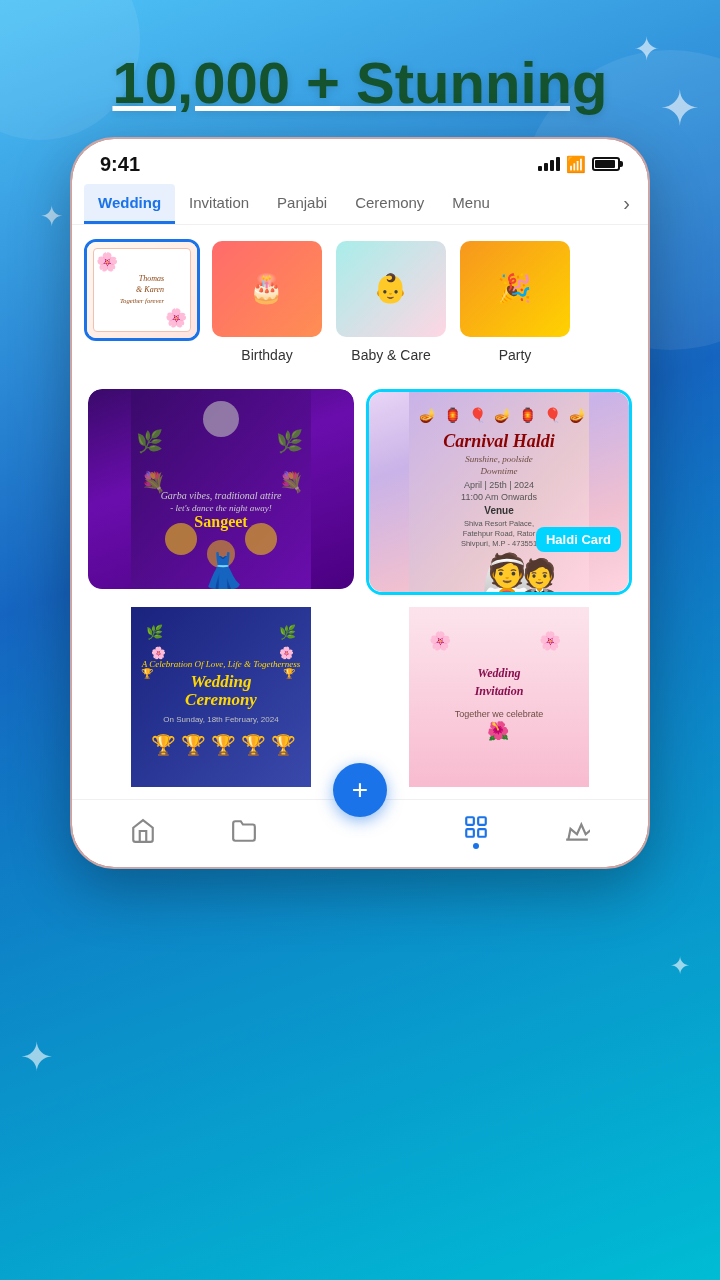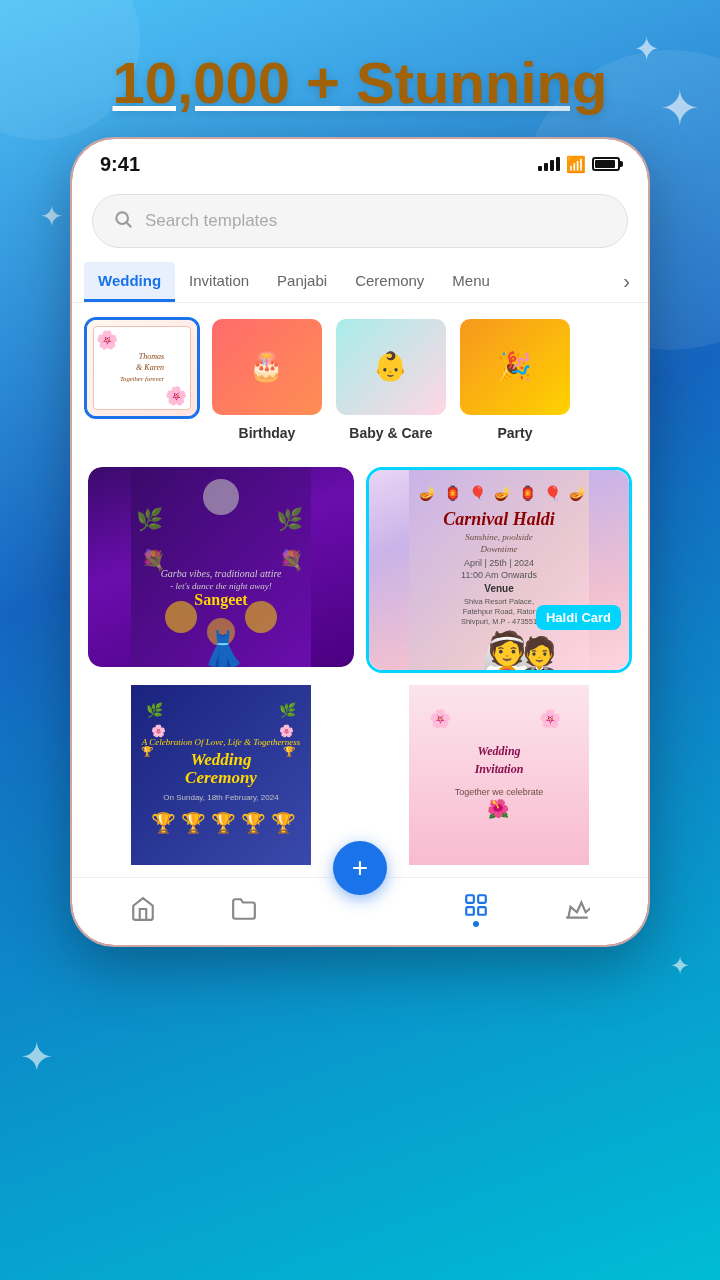--- a/index.html
+++ b/index.html
@@ -24,21 +24,21 @@
     
     .hero-section {
       position: relative;
       z-index: 1;
       text-align: center;
       padding: 50px 40px 20px;
     }
     .hero-title {
       font-size: 58px;
       font-weight: 900;
-      color: #a16207;
+      color: #14532d;
       line-height: 1.15;
       text-shadow: 0 2px 8px rgba(0,0,0,0.15);
     }
     .hero-title span {
       text-decoration: underline;
       text-decoration-color: rgba(255,255,255,0.8);
     }
 
     
     .phone-mockup {
@@ -197,21 +197,21 @@
       width: 110px;
       height: 96px;
       display: flex;
       align-items: center;
       justify-content: center;
       overflow: hidden;
     }
     .category-label {
       font-size: 14px;
       color: #333;
-      font-weight: 700;
+      font-weight: 400;
     }
 
     
     .wedding-card {
       width: 110px;
       height: 96px;
       background: linear-gradient(135deg, #fff8f0 0%, #ffe4e1 100%);
       display: flex;
       align-items: center;
       justify-content: center;
@@ -480,31 +480,20 @@
         <div class="signal-bar" style="height:11px;"></div>
         <div class="signal-bar" style="height:14px;"></div>
       </div>
       <span class="wifi-icon">📶</span>
       <div class="battery-icon">
         <div class="battery-fill"></div>
       </div>
     </div>
   </div>
 
-  <div class="search-section">
-    <div class="search-bar">
-      <span class="search-icon-wrap">
-        <svg viewBox="0 0 24 24" fill="none" stroke="#999" stroke-width="2.5">
-          <circle cx="11" cy="11" r="7"></circle>
-          <line x1="16.5" y1="16.5" x2="22" y2="22"></line>
-        </svg>
-      </span>
-      <span class="search-placeholder">Search templates</span>
-    </div>
-  </div>
 
   <div class="tab-bar">
     <div class="tab-item active">Wedding</div>
     <div class="tab-item">Invitation</div>
     <div class="tab-item">Panjabi</div>
     <div class="tab-item">Ceremony</div>
     <div class="tab-item">Menu</div>
     <div class="tab-more">›</div>
   </div>
 

